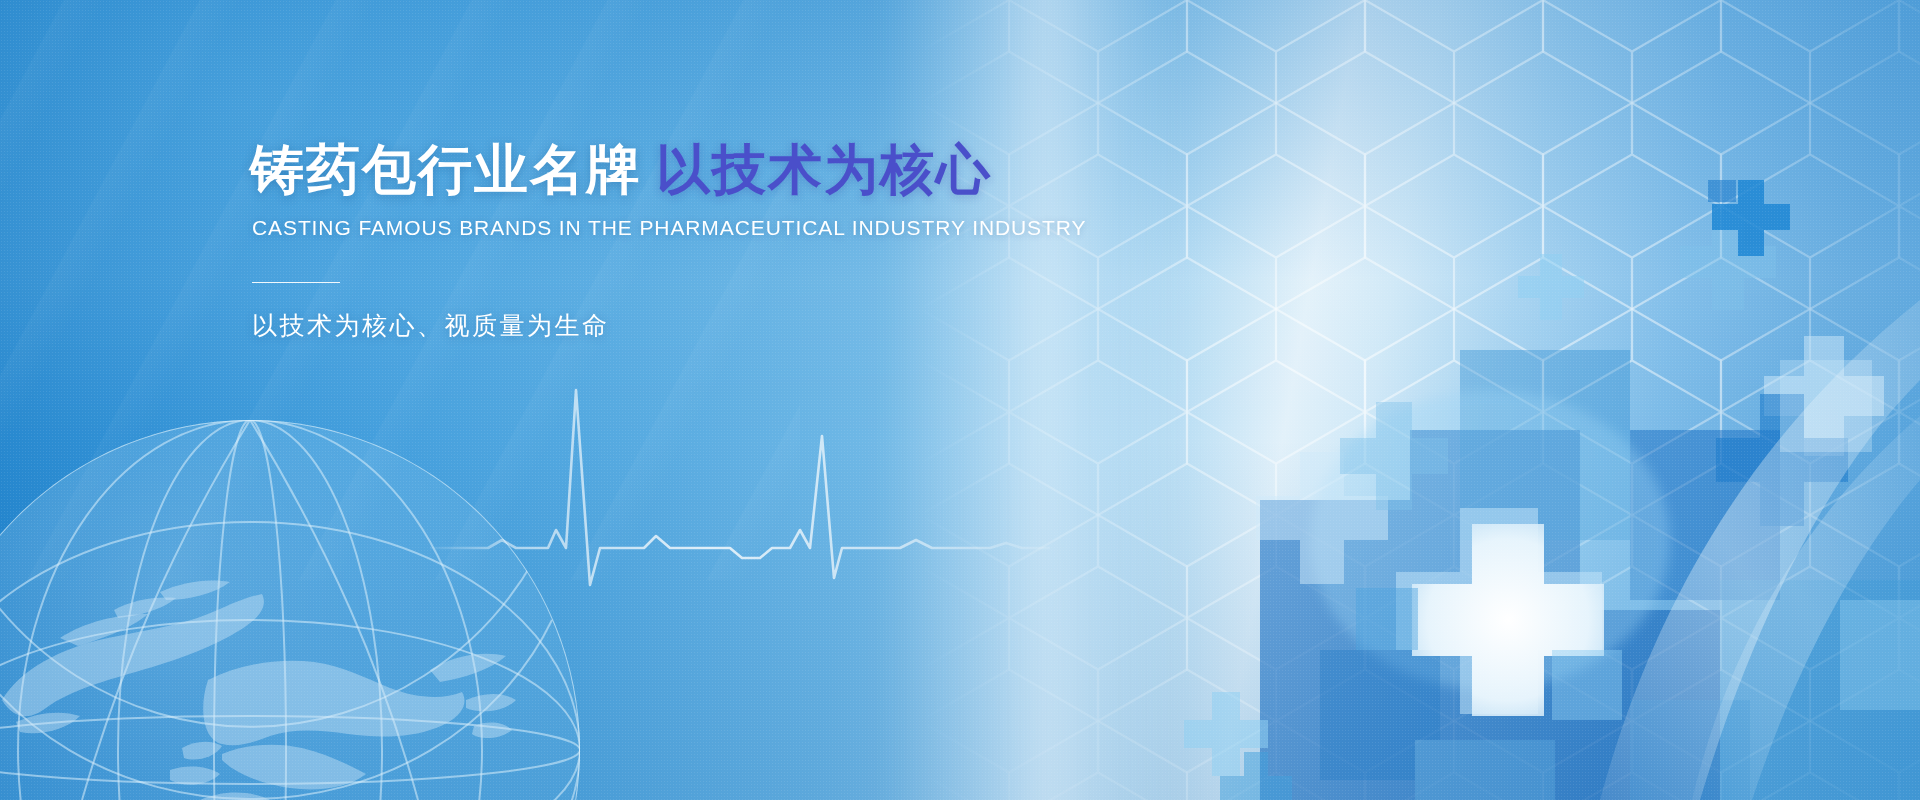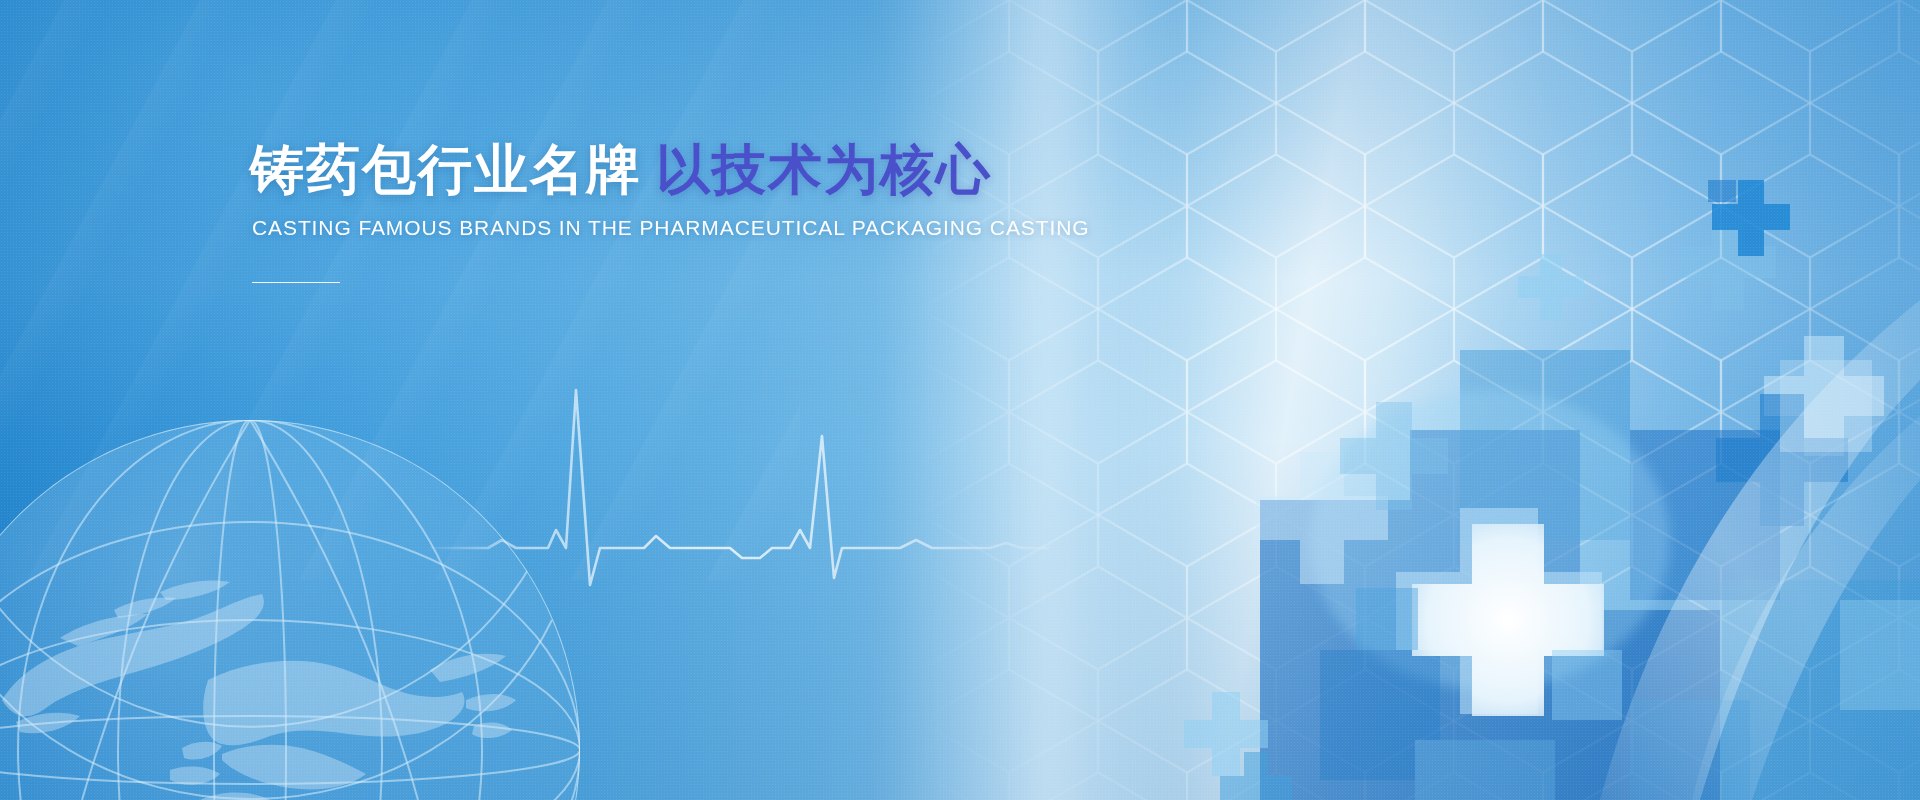--- a/index.html
+++ b/index.html
@@ -419,19 +419,20 @@
   </div>
 
   <div class="bg-dots"></div>
 
   <div class="content">
 
     <h1 class="headline">
       <span class="part-white">铸药包行业名牌</span><span class="part-accent">以技术为核心</span>
     </h1>
 
-    <p class="subtitle">CASTING FAMOUS BRANDS IN THE PHARMACEUTICAL PACKAGING CASTING</p>
+    <p class="subtitle">CASTING FAMOUS BRANDS IN THE PHARMACEUTICAL INDUSTRY INDUSTRY</p>
 
     <div class="rule"></div>
 
+    <p class="tagline">以技术为核心、视质量为生命</p>
   </div>
 
 </div>
 
 </body></html>

